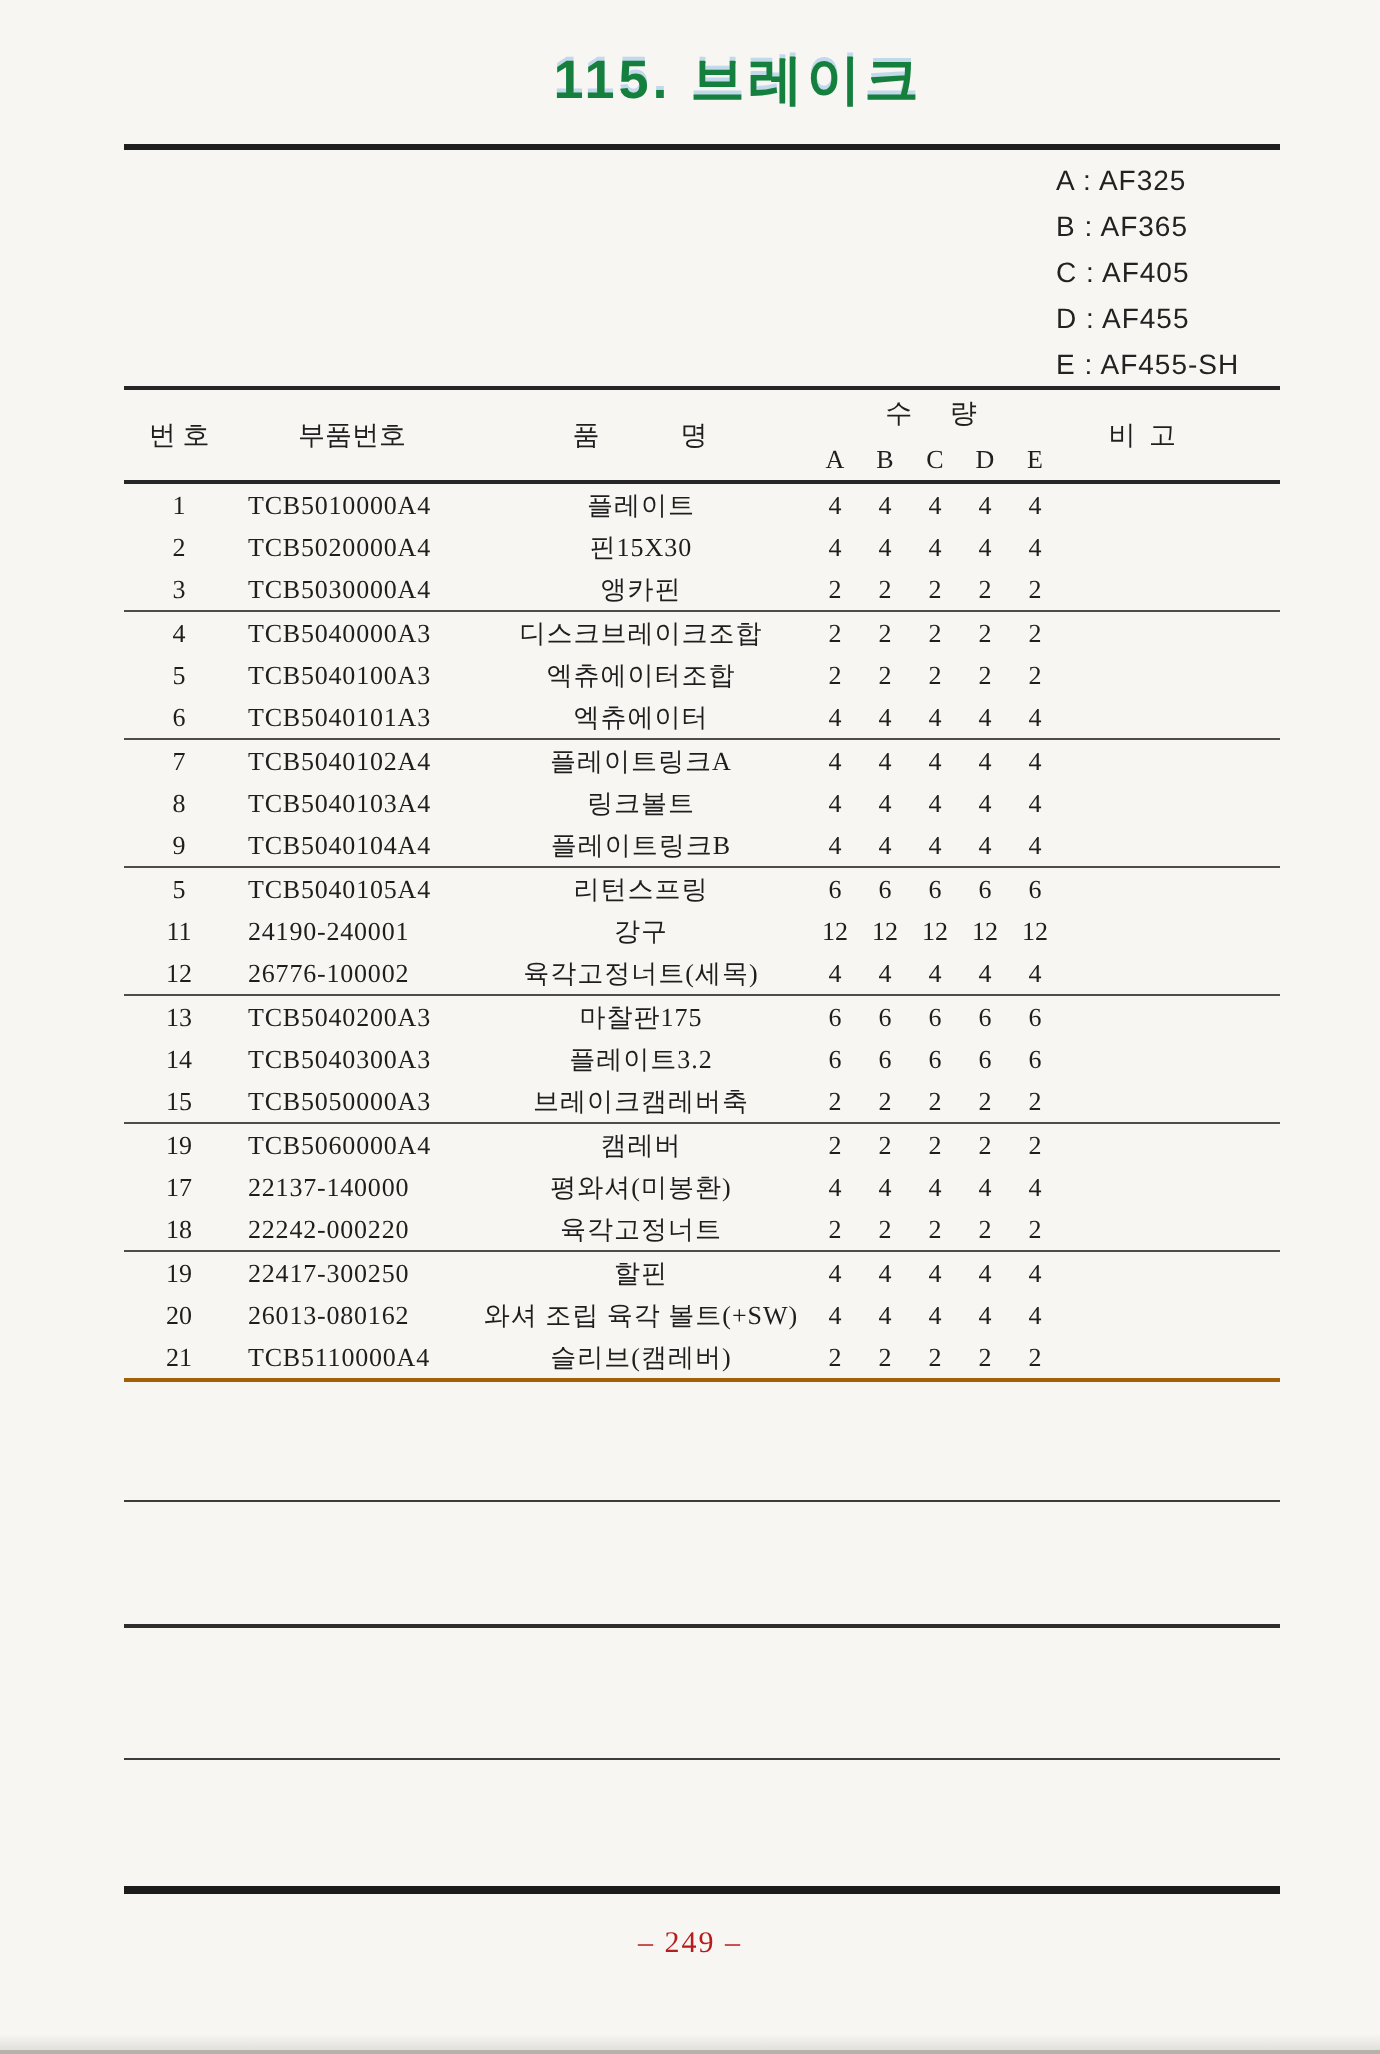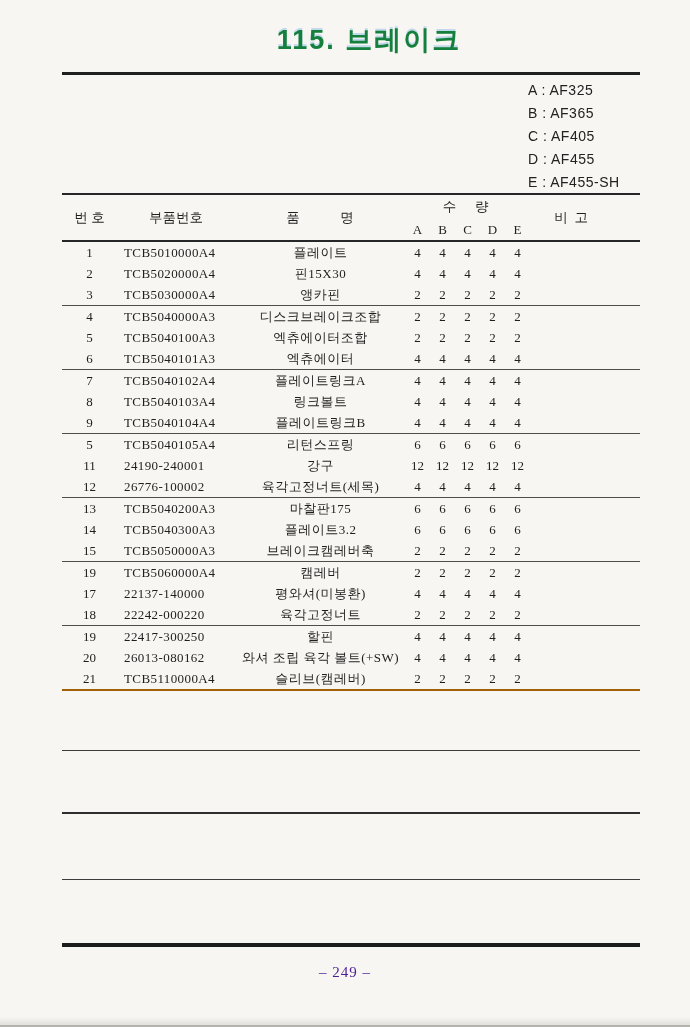--- a/index.html
+++ b/index.html
@@ -55,21 +55,21 @@
   .parts-table td.c-qty  { text-align:center; }
   .blank-rule { position:absolute; left:62px; width:578px; background:#3c3c3c; }
   .rule-1 { top:750px; height:1px; }
   .rule-2 { top:812px; height:2px; background:#2e2e2e; }
   .rule-3 { top:879px; height:1px; }
   .rule-4 { top:943px; height:4px; background:#1c1c1c; }
   .page-number {
     position:absolute; top:964px; left:0; width:690px;
     text-align:center;
     font-family:"Liberation Serif", serif;
-    font-size:15px; color:#4c1d95; letter-spacing:1px;
+    font-size:15px; color:#b91c1c; letter-spacing:1px;
   }
   .scan-edge {
     position:absolute; bottom:0; left:0; width:690px; height:8px;
     border-bottom:2px solid #b3b3ac;
     background:linear-gradient(to bottom, rgba(0,0,0,0), rgba(125,125,118,0.18));
   }
 </style>
 </head>
 <body>
 

